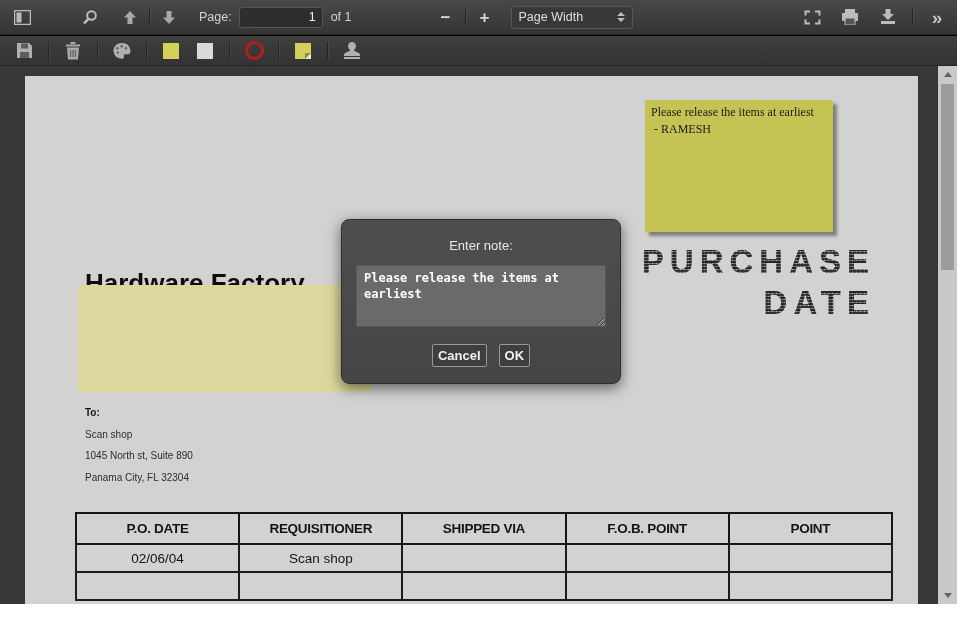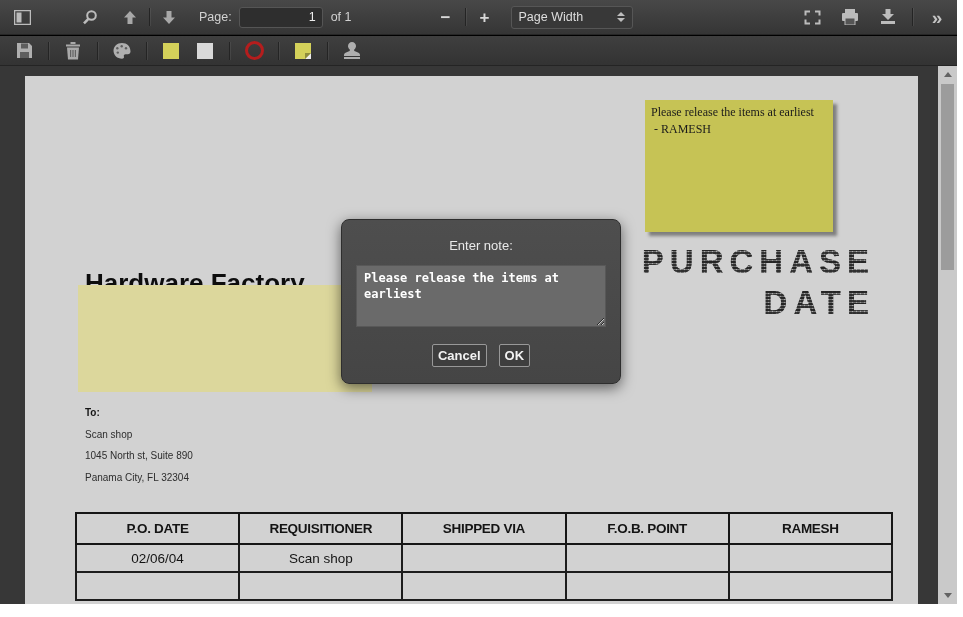--- a/index.html
+++ b/index.html
@@ -271,21 +271,21 @@
         <div>Panama City, FL 32304</div>
       </div>
 
       <table class="po">
         <tbody>
             <tr>
           <th>P.O. DATE</th>
           <th>REQUISITIONER</th>
           <th>SHIPPED VIA</th>
           <th>F.O.B. POINT</th>
-          <th>RAMESH</th>
+          <th>POINT</th>
         </tr>
         <tr>
           <td>02/06/04</td>
           <td>Scan shop</td>
           <td></td>
           <td></td>
           <td></td>
         </tr>
         <tr>
           <td></td>

